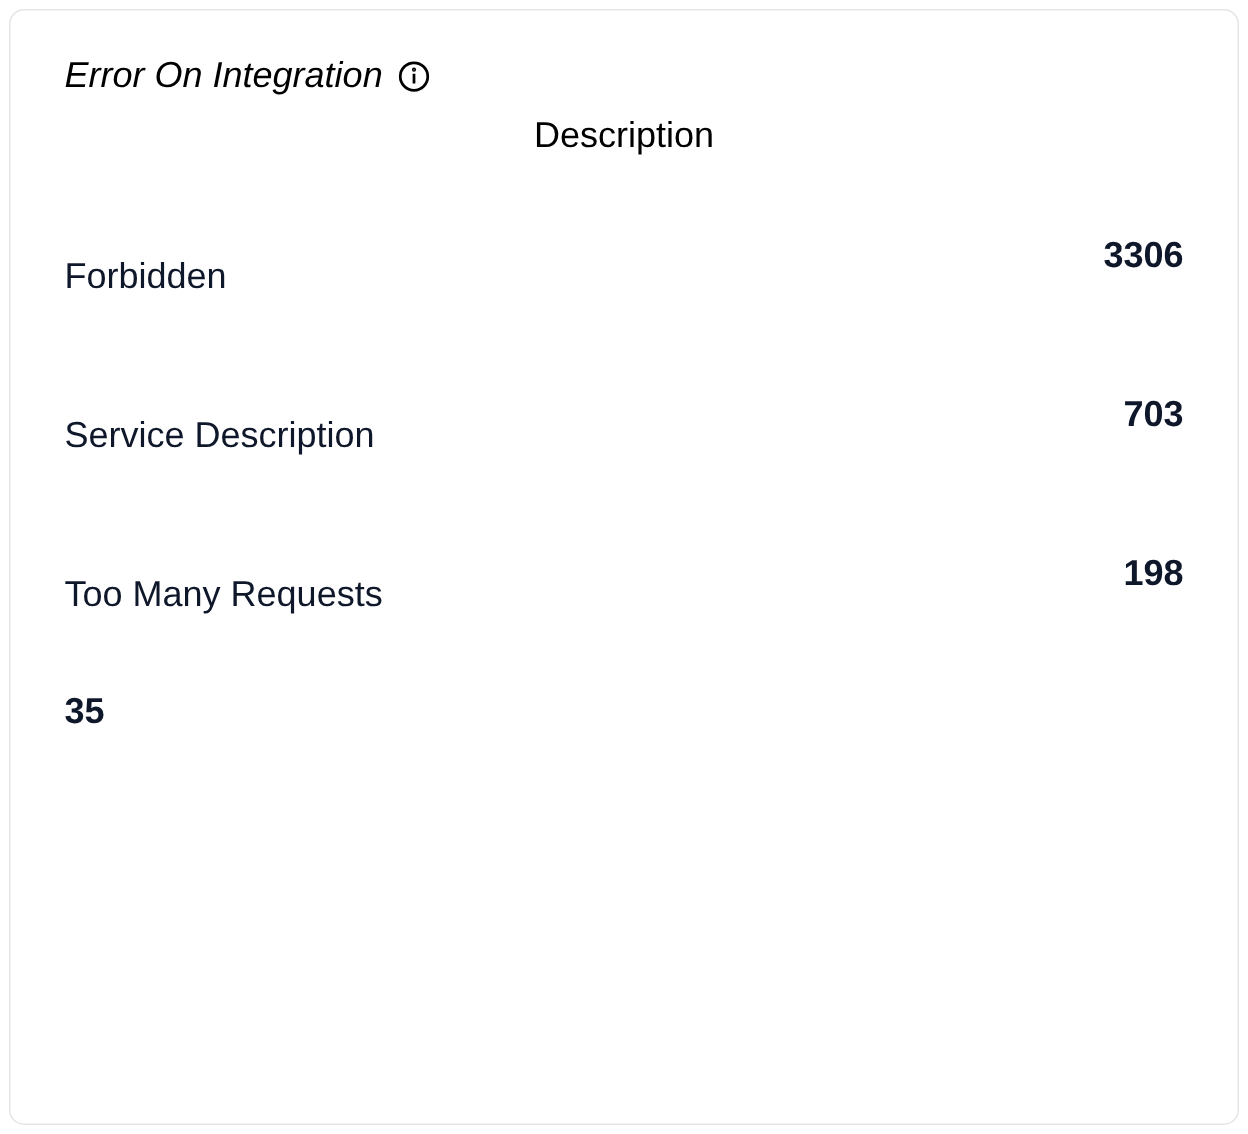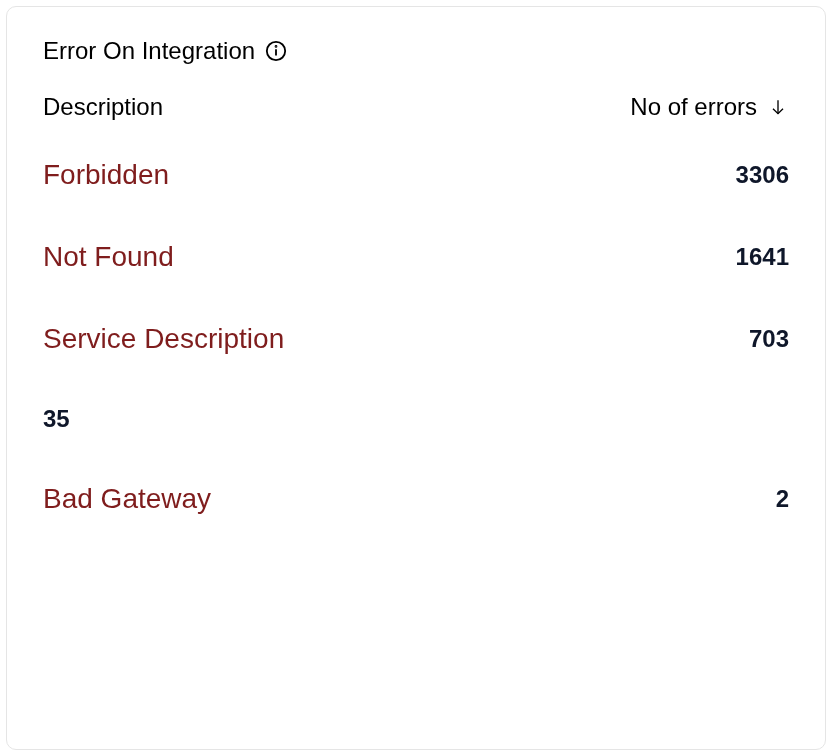--- a/index.html
+++ b/index.html
@@ -18,21 +18,22 @@
       border: 1px solid #e5e5e5;
       border-radius: 10px;
       padding: 30px 36px 40px 36px;
       width: 100%;
       height: 100%;
     }
     .card-title-row {
       display: flex;
       align-items: center;
       gap: 10px;
-      margin-bottom: 28px;
+      margin-bottom: 12px;
+      font-style: italic;
     }
     .card-title {
       font-size: 24px;
       font-weight: 400;
       color: #000;
     }
     .info-icon {
       display: inline-flex;
       align-items: center;
       justify-content: center;
@@ -41,20 +42,21 @@
     }
     .info-icon svg {
       width: 22px;
       height: 22px;
     }
     .table-header {
       display: flex;
       justify-content: space-between;
       align-items: center;
       margin-bottom: 38px;
+      flex-direction: column;
     }
     .col-label {
       font-size: 24px;
       font-weight: 400;
       color: #000;
     }
     .col-count-header {
       display: flex;
       align-items: center;
       gap: 10px;
@@ -74,23 +76,24 @@
       display: flex;
       flex-direction: column;
       gap: 50px;
     }
     .table-row {
       display: flex;
       justify-content: space-between;
       align-items: center;
     }
     .row-desc {
-      font-size: 28px;
+      font-size: 24px;
       font-weight: 400;
-      color: #7f1d1d;
+      color: #0f172a;
+      margin-top: 28px;
     }
     .row-count {
       font-size: 24px;
       font-weight: 700;
       color: #0f172a;
     }
   </style>
 </head>
 <body>
 
@@ -101,45 +104,32 @@
       <svg viewBox="0 0 24 24" fill="none" stroke="#000" stroke-width="2">
         <circle cx="12" cy="12" r="10"></circle>
         <line x1="12" y1="10" x2="12" y2="17"></line>
         <circle cx="12" cy="7" r="0.5" fill="#000"></circle>
       </svg>
     </span>
   </div>
 
   <div class="table-header">
     <span class="col-label">Description</span>
-    <div class="col-count-header">
-      <span class="col-label">No of errors</span>
-      <span class="sort-icon">
-        <svg viewBox="0 0 24 24" fill="none" stroke="#000" stroke-width="1.6">
-          <line x1="12" y1="4" x2="12" y2="20"></line>
-          <polyline points="6,14 12,20 18,14"></polyline>
-        </svg>
-      </span>
-    </div>
   </div>
 
   <div class="table-body">
     <div class="table-row">
       <span class="row-desc">Forbidden</span>
       <span class="row-count">3306</span>
     </div>
     <div class="table-row">
-      <span class="row-desc">Not Found</span>
-      <span class="row-count">1641</span>
-    </div>
-    <div class="table-row">
       <span class="row-desc">Service Description</span>
       <span class="row-count">703</span>
     </div>
     <div class="table-row">
-      <span class="row-count">35</span>
+      <span class="row-desc">Too Many Requests</span>
+      <span class="row-count">198</span>
     </div>
     <div class="table-row">
-      <span class="row-desc">Bad Gateway</span>
-      <span class="row-count">2</span>
+      <span class="row-count">35</span>
     </div>
   </div>
 </div>
 
 </body></html>

